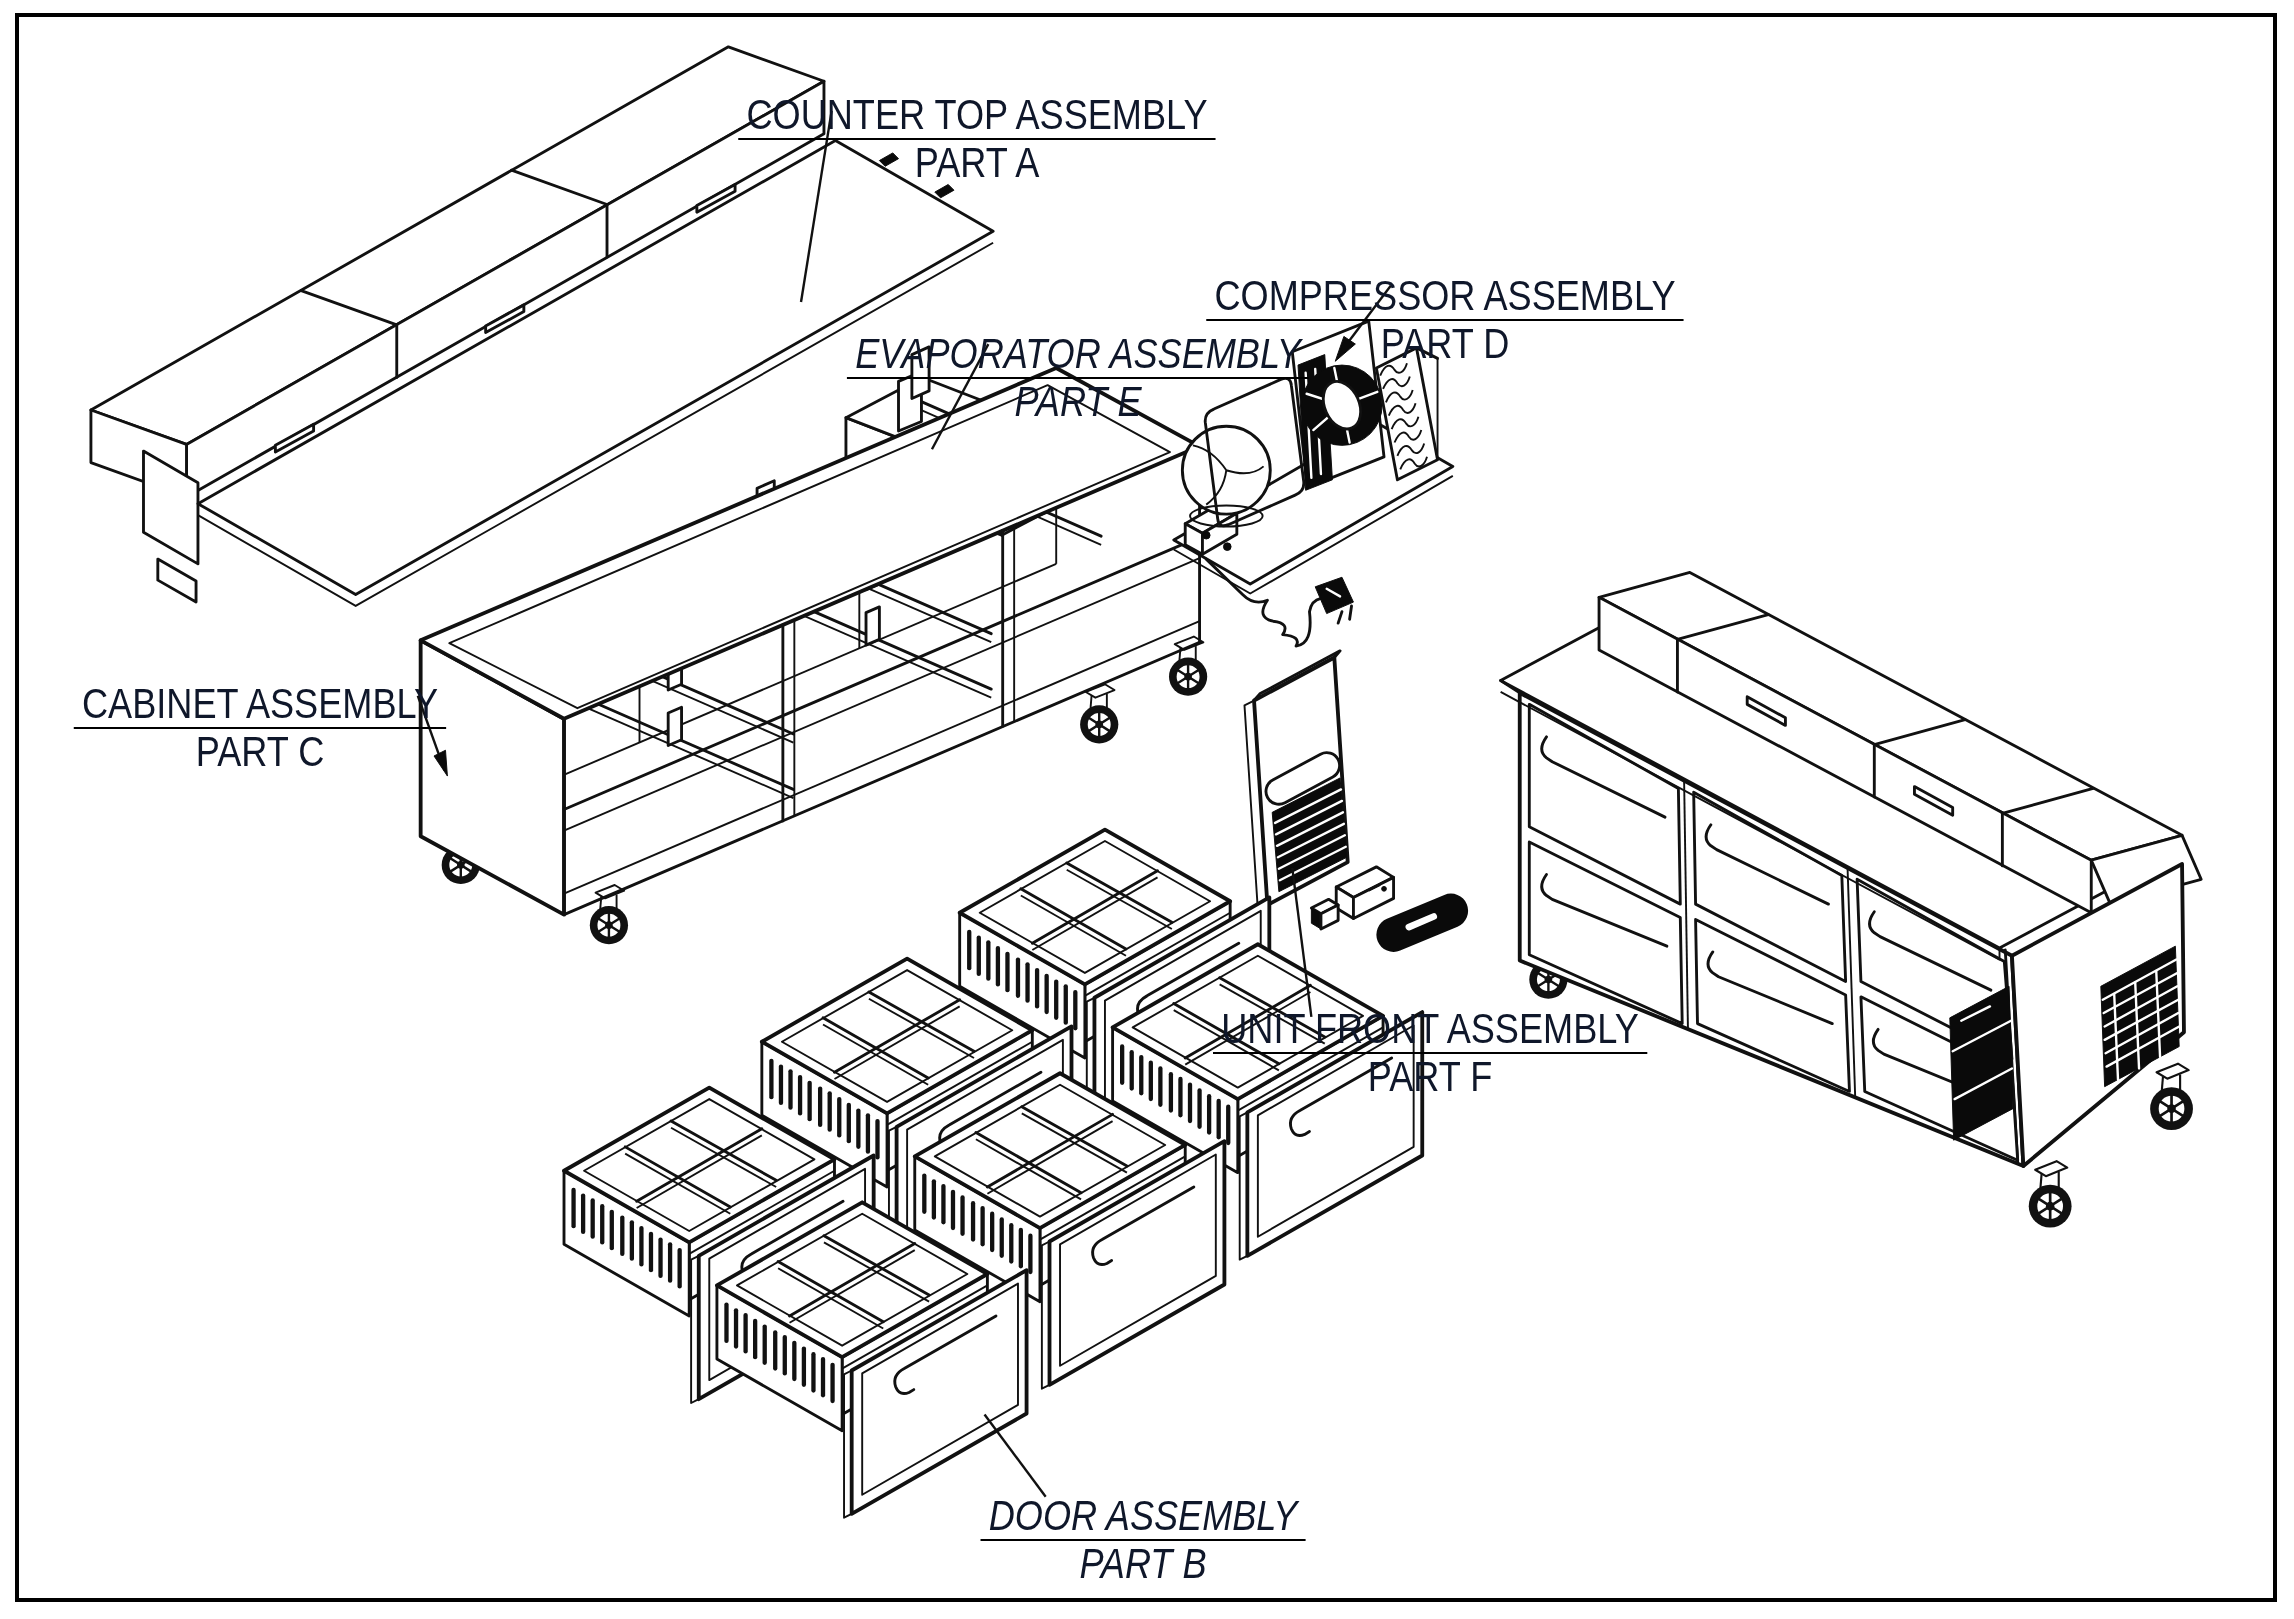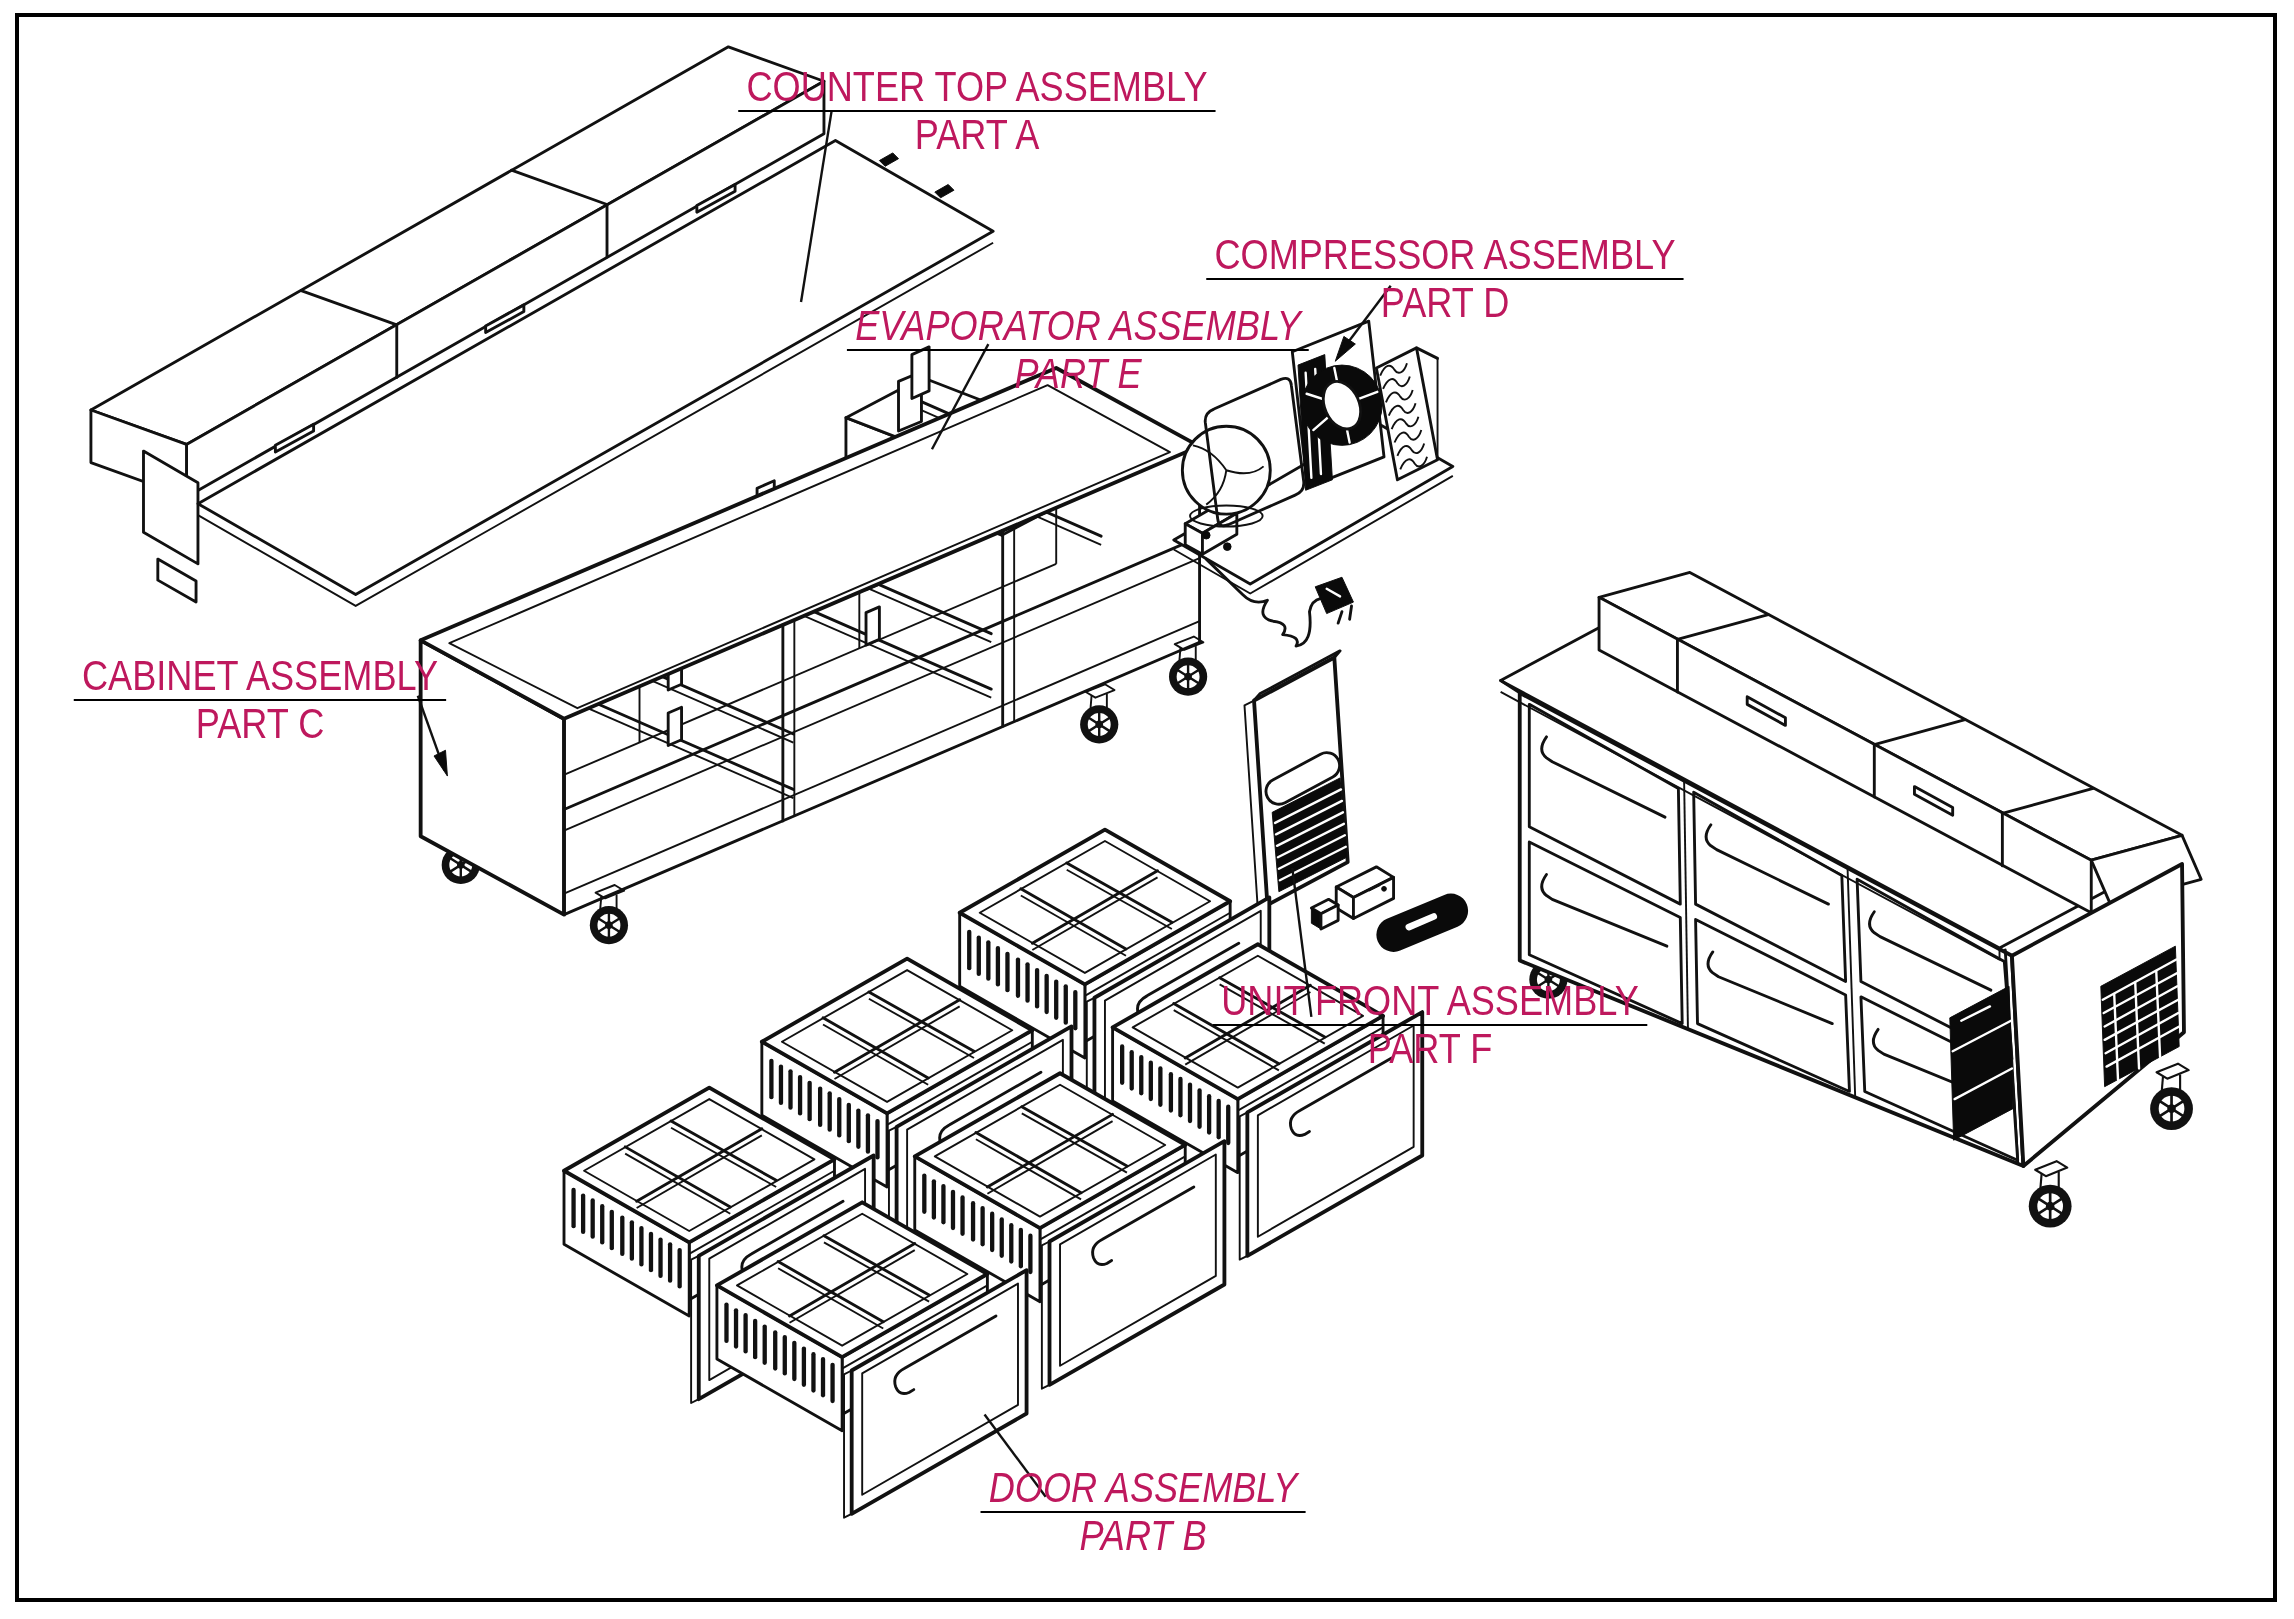--- a/index.html
+++ b/index.html
@@ -12,21 +12,21 @@
   .ln{fill:none;stroke:#111;stroke-width:3;stroke-linejoin:round;stroke-linecap:round;}
   .lnw{fill:#fff;stroke:#111;stroke-width:3;stroke-linejoin:round;}
   .lnw4{fill:#fff;stroke:#111;stroke-width:4;stroke-linejoin:round;}
   .thin{fill:none;stroke:#111;stroke-width:2;stroke-linejoin:round;}
   .t25{fill:none;stroke:#111;stroke-width:2.5;stroke-linejoin:round;stroke-linecap:round;}
   .blk{fill:#0a0a0a;stroke:#0a0a0a;stroke-width:1;}
   .wl{fill:none;stroke:#fff;stroke-width:2.5;stroke-linecap:round;}
   .tick{fill:none;stroke:#111;stroke-width:4.5;stroke-linecap:round;}
   .ldr{fill:none;stroke:#111;stroke-width:2.5;}
   
-  .part-label{position:absolute;text-align:center;color:#be185d;white-space:nowrap;}
+  .part-label{position:absolute;text-align:center;color:#0f172a;white-space:nowrap;margin-top:28px;}
   .part-label .inner{display:inline-block;transform:scaleX(.86);transform-origin:center top;}
   .part-label .l1{display:inline-block;font-size:42px;line-height:44px;
                   border-bottom:2.9px solid #000;padding:0 9.6px 1px;}
   .part-label .l2{display:block;font-size:42px;line-height:46px;}
 </style>
 </head>
 <body>
 
 <div class="frame"></div>
 
@@ -364,21 +364,21 @@
   </g>
 </svg>
 
 <div class="part-label" style="left:977px;top:65px;transform:translateX(-50%);">
   <span class="inner">
     <span class="l1">COUNTER TOP ASSEMBLY</span>
     <span class="l2">PART A</span>
   </span>
 </div>
 
-<div class="part-label" style="left:1445px;top:233px;transform:translateX(-50%);text-align:center;">
+<div class="part-label" style="left:1445px;top:246px;transform:translateX(-50%);text-align:center;">
   <span class="inner">
     <span class="l1">COMPRESSOR ASSEMBLY</span>
     <span class="l2">PART D</span>
   </span>
 </div>
 
 <div class="part-label" style="left:1078px;top:304px;transform:translateX(-50%);font-style:italic;">
   <span class="inner">
     <span class="l1">EVAPORATOR ASSEMBLY</span>
     <span class="l2">PART E</span>

